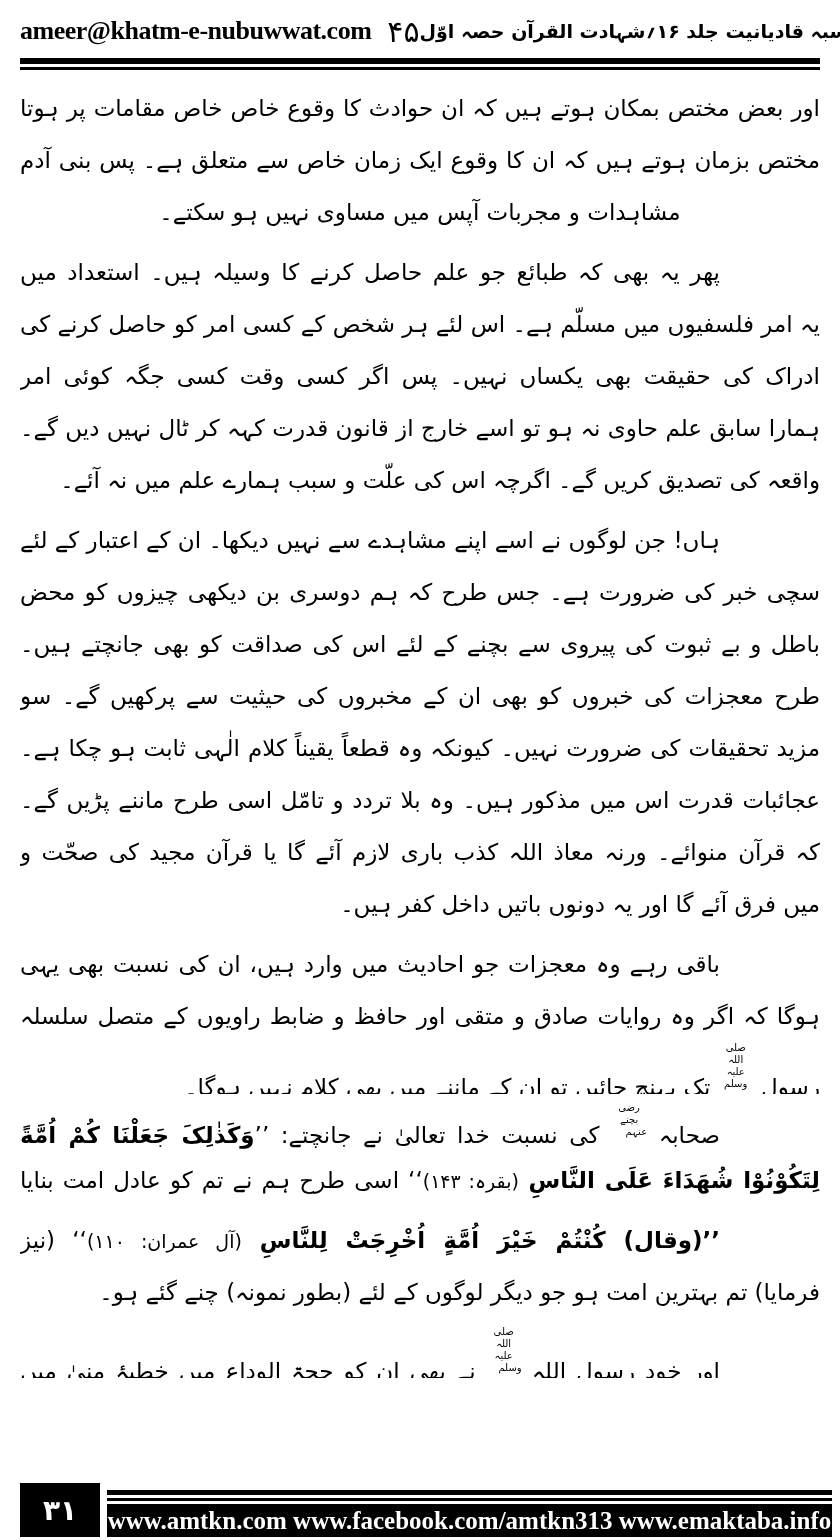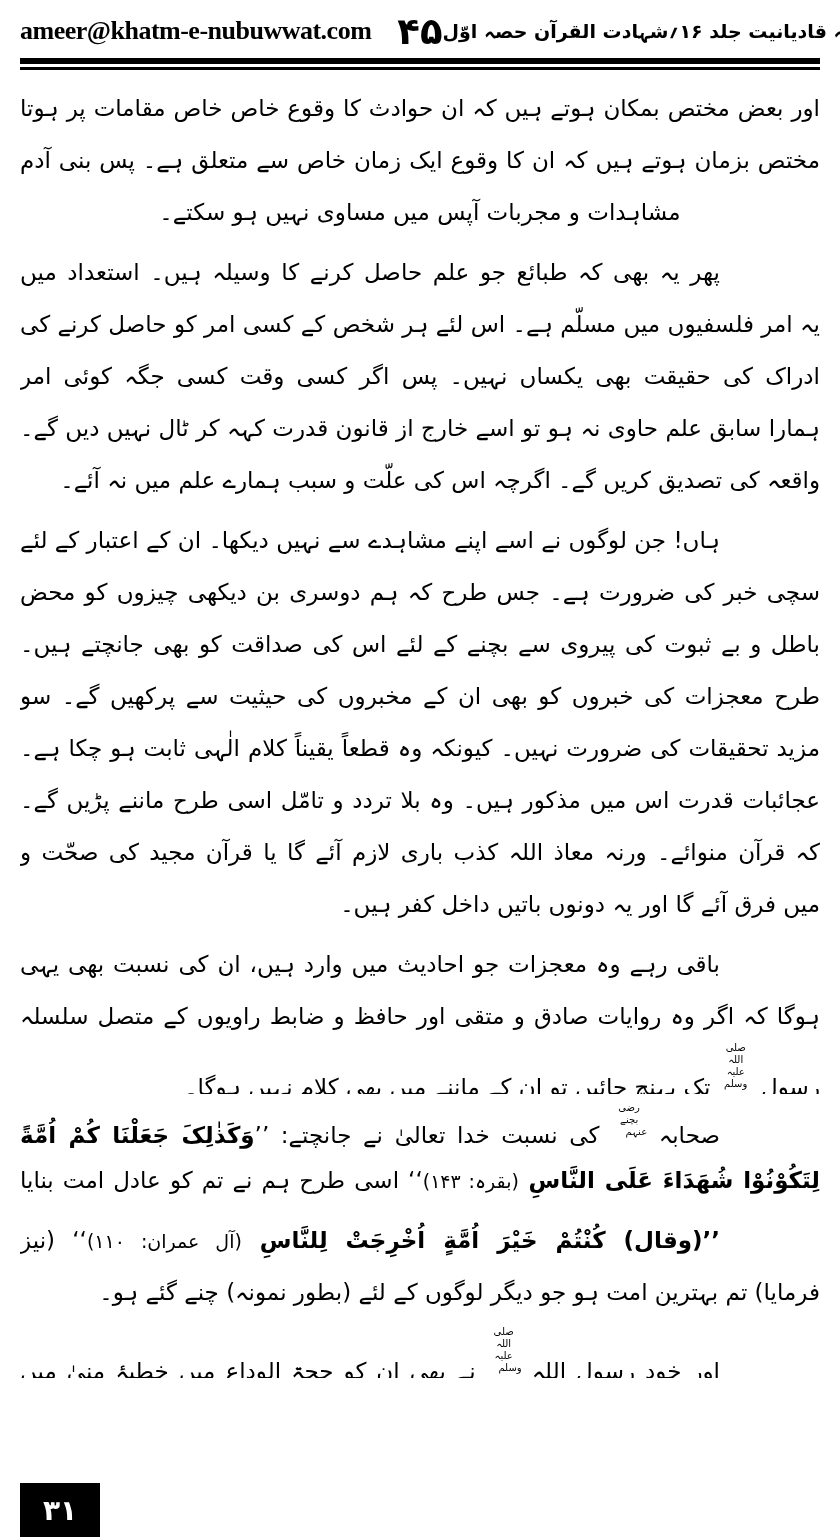--- a/index.html
+++ b/index.html
@@ -12,21 +12,21 @@
   
   .header{
     display:flex;align-items:center;
     padding:12px 20px 0 20px;height:50px;box-sizing:border-box;
   }
   .email{
     font-family:"Liberation Serif",serif;font-weight:bold;font-size:26px;
     letter-spacing:-0.5px;white-space:nowrap;
   }
   .pnum{
-    font-weight:bold;font-size:37px;margin-left:26px;direction:rtl;white-space:nowrap;
+    font-weight:normal;font-size:30px;margin-left:16px;direction:rtl;white-space:nowrap;
   }
   .title{
     flex:1;text-align:right;direction:rtl;font-weight:bold;font-size:19px;white-space:nowrap;
   }
   .rule{
     margin:8px 20px 0 20px;height:3px;
     border-top:6px solid #000;border-bottom:3px solid #000;
   }
 
   
@@ -114,15 +114,20 @@
         <div class="line justify indent"><span class="ar">’’(وقال) </span><span class="ar">کُنْتُمْ خَیْرَ اُمَّةٍ اُخْرِجَتْ لِلنَّاسِ </span><span class="ref">(آل عمران: ۱۱۰)</span><span>‘‘ (نیز</span></div>
         <div class="line right"><span>فرمایا) تم بہترین امت ہو جو دیگر لوگوں کے لئے (بطور نمونہ) چنے گئے ہو۔</span></div>
       </div>
       <div class="para">
         <div class="line justify indent"><span>اور خود رسول اللہ </span><span class="hon">صلی اللہ علیہ وسلم</span><span> نے بھی ان کو حجۃ الوداع میں خطبۂ منیٰ میں مخاطب کر کے</span></div>
       </div>
     </div>
 
   <div class="footer">
     <div class="fnum">۳۱</div>
+    <div class="fbar">
+      <div class="fline1"></div>
+      <div class="fline2"></div>
+      <div class="ftext">www.amtkn.com www.facebook.com/amtkn313 www.emaktaba.info</div>
+    </div>
   </div>
 
 </div>
 
 </body></html>

